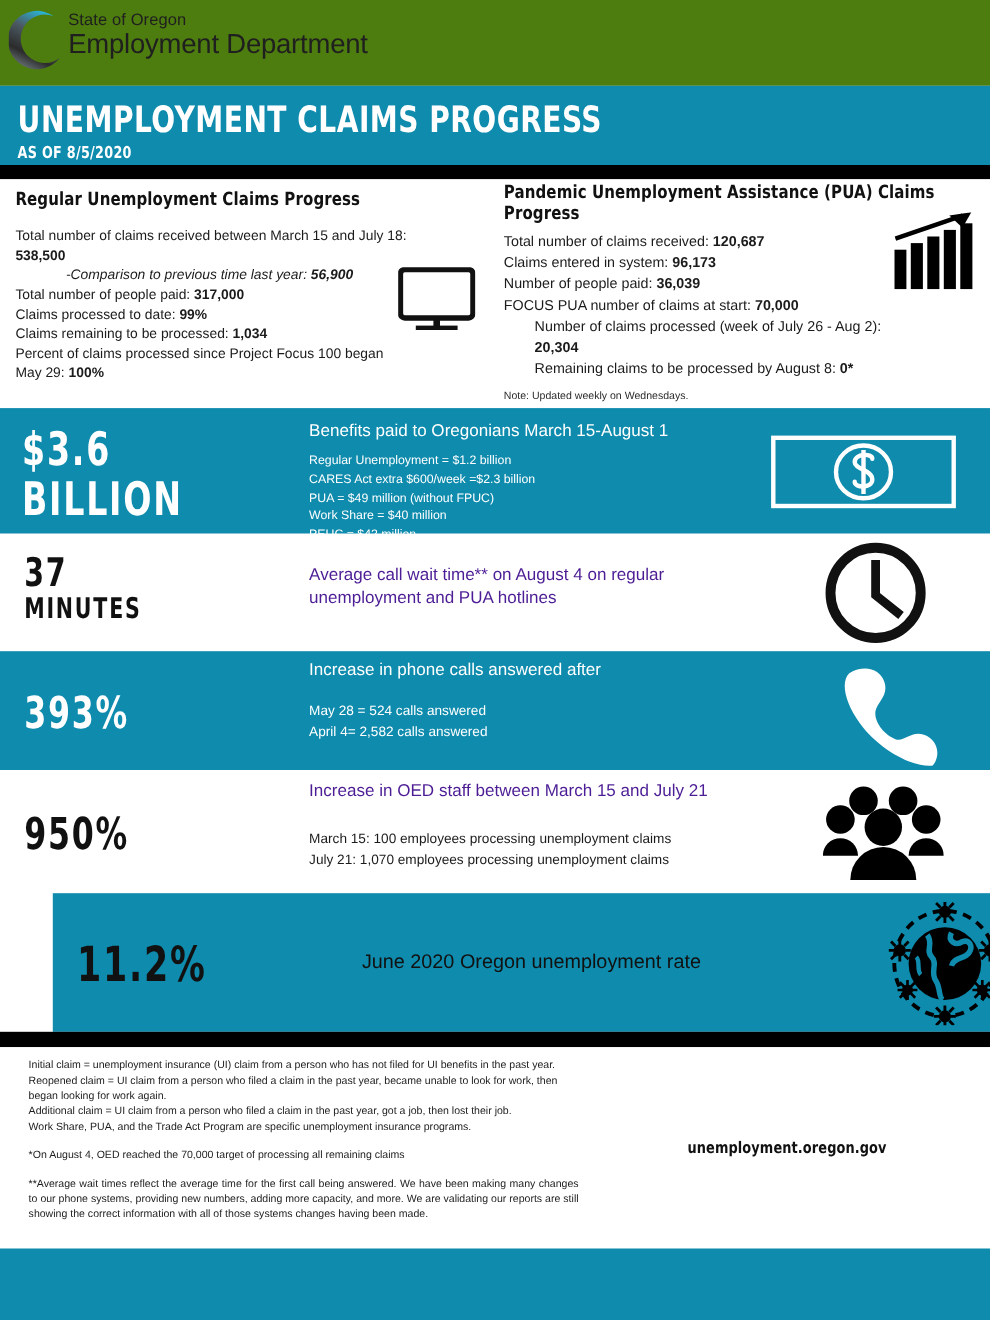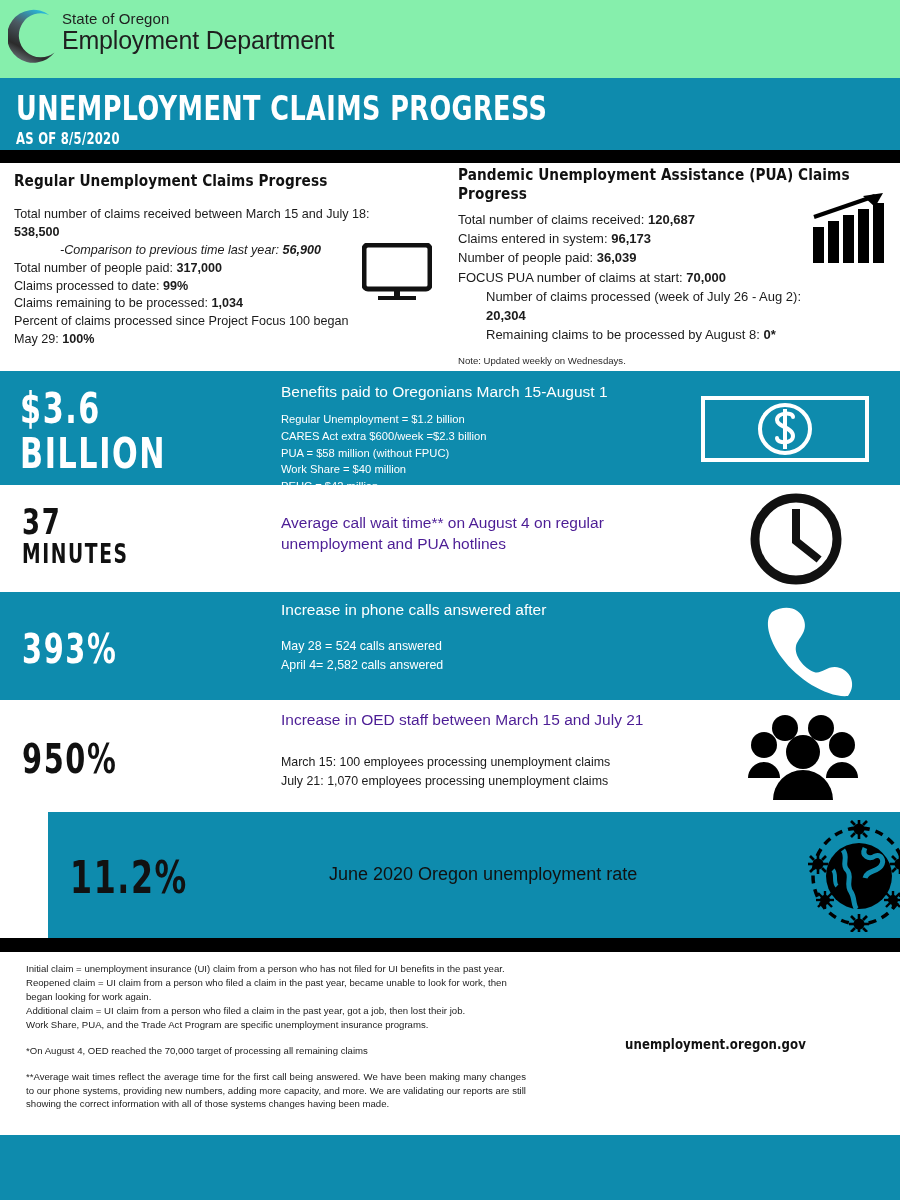--- a/index.html
+++ b/index.html
@@ -4,21 +4,21 @@
 <style>
   * { margin:0; padding:0; box-sizing:border-box; }
   html,body { background:#ffffff; }
   body {
     width:900px; height:1200px; position:relative; overflow:hidden;
     font-family:"Liberation Sans", sans-serif;
     color:#1a1a1a;
   }
 
   
-  .logo-header { position:absolute; left:0; top:0; width:900px; height:78px; background:#86efac; }
+  .logo-header { position:absolute; left:0; top:0; width:900px; height:78px; background:#4d7c0f; }
   .logo-mark { position:absolute; left:8px; top:6px; width:56px; height:60px; }
   .logo-text { position:absolute; left:62px; top:10px; }
   .logo-line1 { font-size:15px; letter-spacing:.1px; color:#1f1f1f; line-height:1.15; }
   .logo-line2 { font-size:25px; color:#1f1f1f; line-height:1.1; letter-spacing:-.2px; }
 
   
   .title-band { position:absolute; left:0; top:78px; width:900px; height:72px; background:#0e8bad; }
   .title-main {
     position:absolute; left:16px; top:11px;
     font-family:"DejaVu Sans Condensed","Liberation Sans Narrow","Liberation Sans", sans-serif;
@@ -171,21 +171,21 @@
 </div>
 
 <div class="row teal" style="top:371px;height:148px;">
   <div class="bignum white" style="left:20px;top:13px;font-size:42px;">$3.6</div>
   <div class="bignum white" style="left:20px;top:58px;font-size:42px;">BILLION</div>
   <div class="rowtext" style="left:281px;top:11px;width:400px;">
     <div class="rowtitle white">Benefits paid to Oregonians March 15-August 1</div>
     <div style="margin-top:8px;">
       <div class="rowsub white">Regular Unemployment = $1.2 billion</div>
       <div class="rowsub white">CARES Act extra $600/week =$2.3 billion</div>
-      <div class="rowsub white">PUA = $58 million (without FPUC)</div>
+      <div class="rowsub white">PUA = $49 million (without FPUC)</div>
       <div class="rowsub white">Work Share = $40 million</div>
       <div class="rowsub white">PEUC = $42 million</div>
     </div>
   </div>
   <div class="icon-wrap" style="left:700px;top:24px;">
     <svg viewBox="0 0 170 68" width="170" height="68">
       <rect x="3" y="3" width="164" height="62" fill="none" stroke="#fff" stroke-width="4"></rect>
       <ellipse cx="85" cy="34" rx="25" ry="24" fill="none" stroke="#fff" stroke-width="4"></ellipse>
       <path d="M93 22 C93 17 77 17 77 25 C77 32 93 32 93 41 C93 49 77 49 77 43" fill="none" stroke="#fff" stroke-width="4" stroke-linecap="round"></path>
       <line x1="85" y1="14" x2="85" y2="54" stroke="#fff" stroke-width="4"></line>

